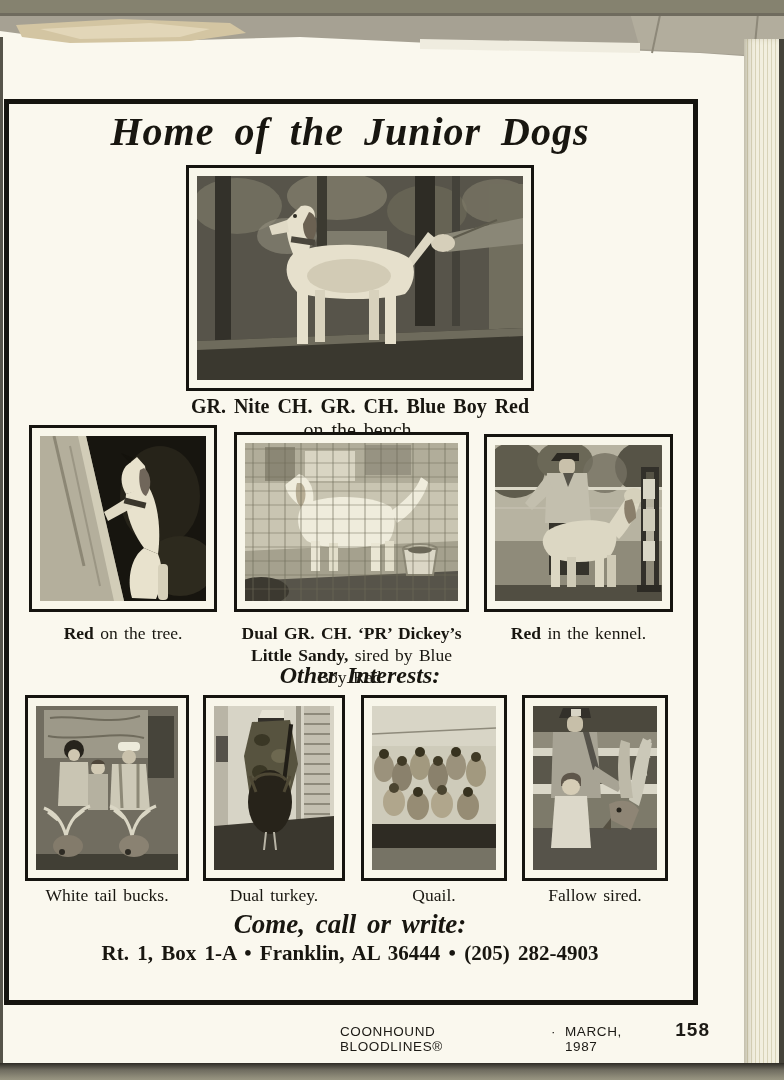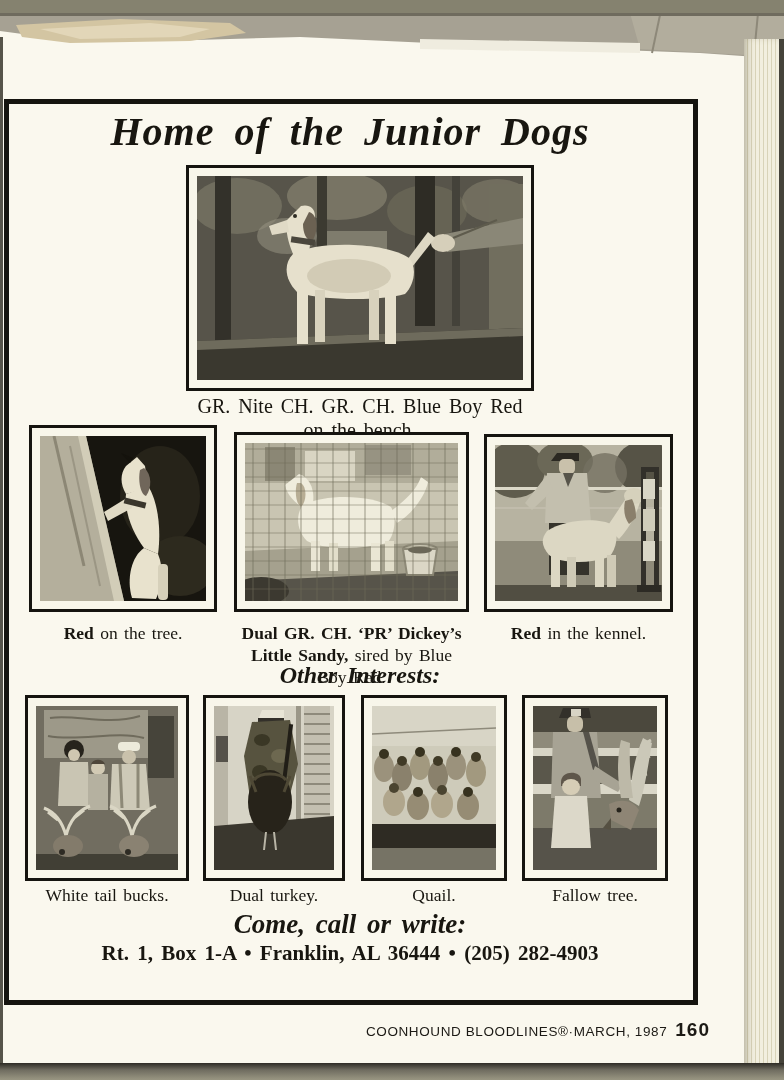--- a/index.html
+++ b/index.html
@@ -18,26 +18,26 @@
   .ad-border{left:4px;top:86px;width:694px;height:906px;border:5px solid #15140f;box-sizing:border-box;}
   .title{left:0;top:95px;width:700px;text-align:center;font-size:40px;font-weight:bold;font-style:italic;
          letter-spacing:1px;word-spacing:9px;}
   
   .frame{border:3px solid #15140f;background:#f8f6ea;padding:8px;box-sizing:border-box;}
   .frame svg{display:block;width:100%;height:100%;}
   
   .cap{text-align:center;font-size:17.5px;line-height:1.25;word-spacing:2px;}
   .cap b{font-weight:bold;}
   .main-cap{left:0;top:381px;width:720px;text-align:center;font-size:20px;line-height:1.2;word-spacing:3px;}
-  .main-cap .l1{font-weight:normal;}
+  .main-cap .l1{font-weight:bold;}
   .interests{left:0;top:649px;width:720px;text-align:center;font-size:24px;font-weight:bold;font-style:italic;word-spacing:4px;}
   .comecall{left:0;top:896px;width:700px;text-align:center;font-size:27px;font-weight:bold;font-style:italic;word-spacing:4px;}
   .dealer{left:0;top:919px;width:700px;text-align:center;font-size:30px;font-weight:bold;font-style:italic;word-spacing:6px;}
   .address{left:0;top:928px;width:700px;text-align:center;font-size:21px;font-weight:bold;word-spacing:3px;}
-  .footer{left:340px;top:1006px;width:370px;display:flex;justify-content:flex-end;align-items:baseline;
+  .footer{left:340px;top:1006px;width:370px;display:flex;justify-content:flex-end;align-items:baseline;gap:9px;
           font-family:"Liberation Sans","DejaVu Sans",sans-serif;font-size:13.5px;letter-spacing:.6px;color:#1c1a15;}
   .footer .pageno{font-size:19px;font-weight:bold;letter-spacing:1px;margin-left:8px;}
 </style>
 </head>
 <body>
 
 <div class="scan">
 
   <svg class="abs" style="left:0;top:0" width="784" height="54">
     <polygon points="0,0 784,0 784,46 700,40 540,34 430,30 300,24 160,28 60,26 0,18" fill="#a6a193"></polygon>
@@ -293,25 +293,25 @@
       <path d="M108,40 L118,34 M106,54 L117,50 M104,70 L114,68" stroke="#cbc8b8" stroke-width="3" fill="none"></path>
       <path d="M76,98 C88,92 100,94 106,104 L98,124 L78,114 Z" fill="#8e8575"></path>
       <circle cx="86" cy="104" r="2.5" fill="#26231c"></circle>
       <path d="M78,112 L70,122 L78,124 Z" fill="#555042"></path>
     </svg>
   </div>
 
   <div class="abs cap" style="left:27px;top:872px;width:160px">White tail bucks.</div>
   <div class="abs cap" style="left:194px;top:872px;width:160px">Dual turkey.</div>
   <div class="abs cap" style="left:354px;top:872px;width:160px">Quail.</div>
-  <div class="abs cap" style="left:515px;top:872px;width:160px">Fallow tree.</div>
+  <div class="abs cap" style="left:515px;top:872px;width:160px">Fallow sired.</div>
 
   <div class="abs comecall">Come, call or write:</div>
   <div class="abs address">Rt. 1, Box 1-A • Franklin, AL 36444 • (205) 282-4903</div>
 
   <div class="abs footer">
     <span>COONHOUND BLOODLINES®</span>
     <span>·</span>
     <span>MARCH, 1987</span>
-    <span class="pageno">160</span>
+    <span class="pageno">158</span>
   </div>
 
 </div>
 
 </body></html>

